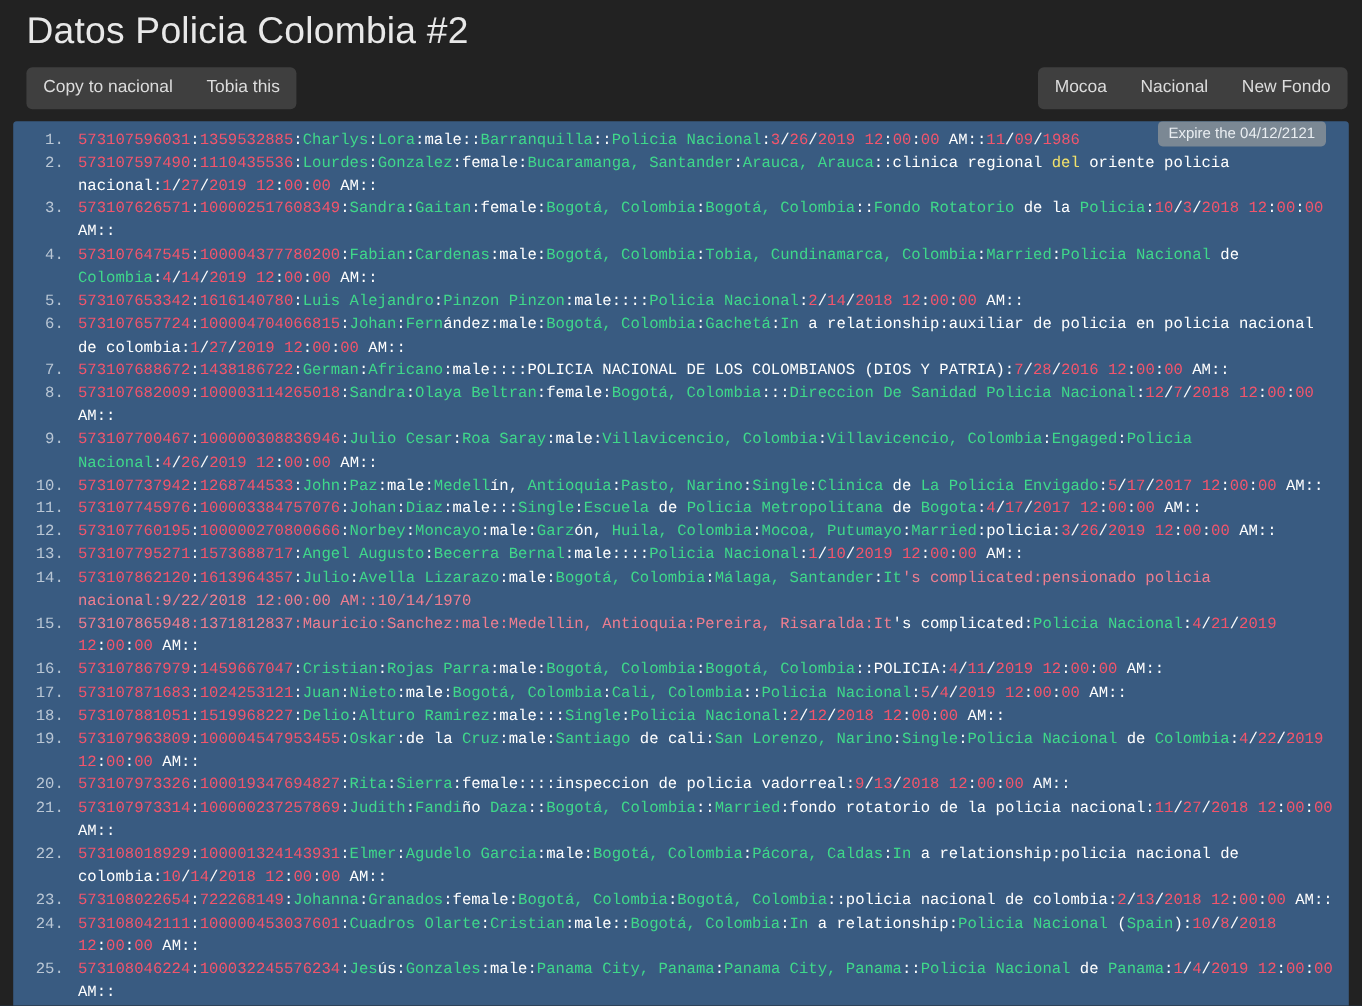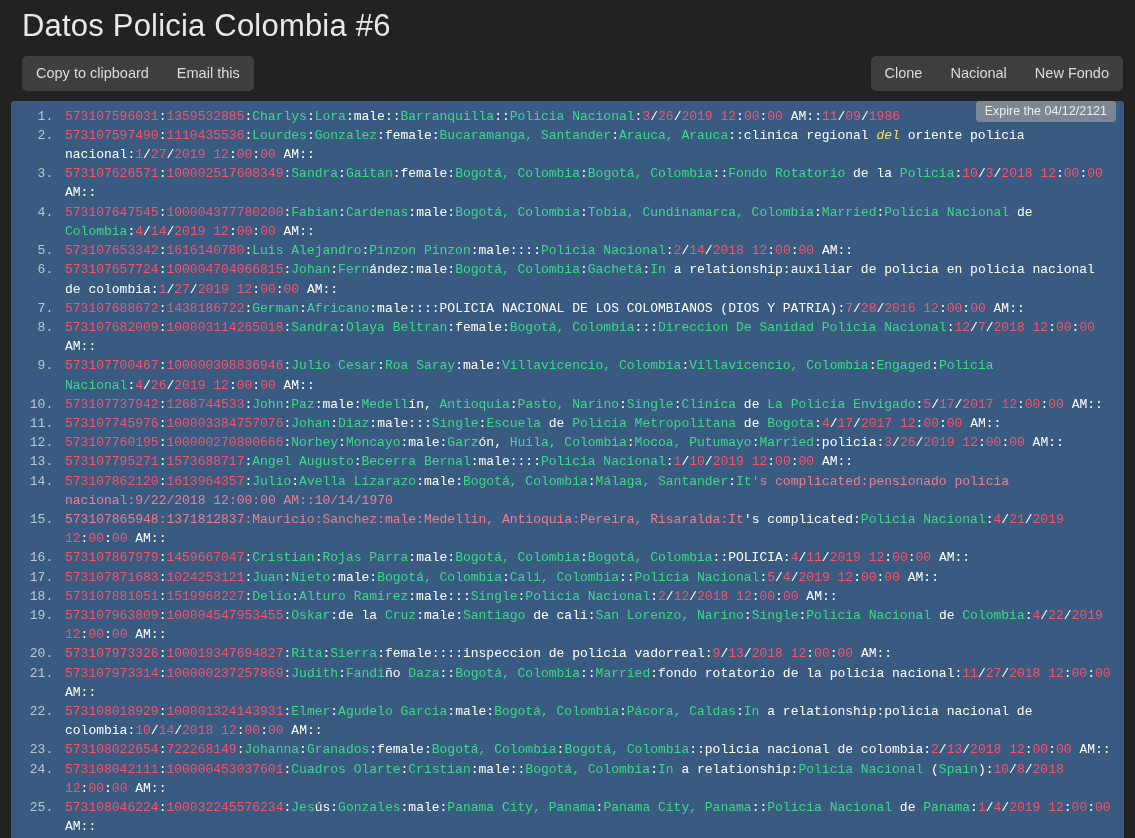--- a/index.html
+++ b/index.html
@@ -76,48 +76,48 @@
     color: #ffffff;
     white-space: pre-wrap;
     word-break: break-word;
     display: block;
   }
 
   
   .t-num  { color: #f2556c; }
   .t-kw   { color: #3fd88a; }
   .t-str  { color: #ef7e90; }
-  .t-yel  { color: #f3e26b; font-style: italic; }
+  .t-yel  { color: #f3e26b; }
   .t-w    { color: #ffffff; }
 
   .expire-badge {
     position: absolute;
     top: 0px;
-    right: 8px;
+    right: 19px;
     background: #7b8894;
     color: #e9edf1;
     font-family: "Liberation Sans", sans-serif;
     font-size: 12.5px;
     padding: 3px 9px 4px 9px;
     border-radius: 4px;
     white-space: nowrap;
   }
 </style>
 </head>
 <body>
 
-<h1 id="page-title">Datos Policia Colombia #6</h1>
+<h1 id="page-title">Datos Policia Colombia #2</h1>
 
 <div class="toolbar-row">
   <div class="btn-group">
-    <button class="btn">Copy to clipboard</button>
-    <button class="btn">Email this</button>
+    <button class="btn">Copy to nacional</button>
+    <button class="btn">Tobia this</button>
   </div>
   <div class="btn-group">
-    <button class="btn">Clone</button>
+    <button class="btn">Mocoa</button>
     <button class="btn">Nacional</button>
     <button class="btn">New Fondo</button>
   </div>
 </div>
 
 <div class="code-wrap">
   <ol class="code-list" id="code-list">
       <li>
         <span class="ln"><span class="t-num">573107596031</span><span class="t-w">:</span><span class="t-num">1359532885</span><span class="t-w">:</span><span class="t-kw">Charlys</span><span class="t-w">:</span><span class="t-kw">Lora</span><span class="t-w">:male::</span><span class="t-kw">Barranquilla</span><span class="t-w">::</span><span class="t-kw">Policia Nacional</span><span class="t-w">:</span><span class="t-num">3</span><span class="t-w">/</span><span class="t-num">26</span><span class="t-w">/</span><span class="t-num">2019</span><span class="t-w"> </span><span class="t-num">12</span><span class="t-w">:</span><span class="t-num">00</span><span class="t-w">:</span><span class="t-num">00</span><span class="t-w"> AM::</span><span class="t-num">11</span><span class="t-w">/</span><span class="t-num">09</span><span class="t-w">/</span><span class="t-num">1986</span></span>
       </li>

